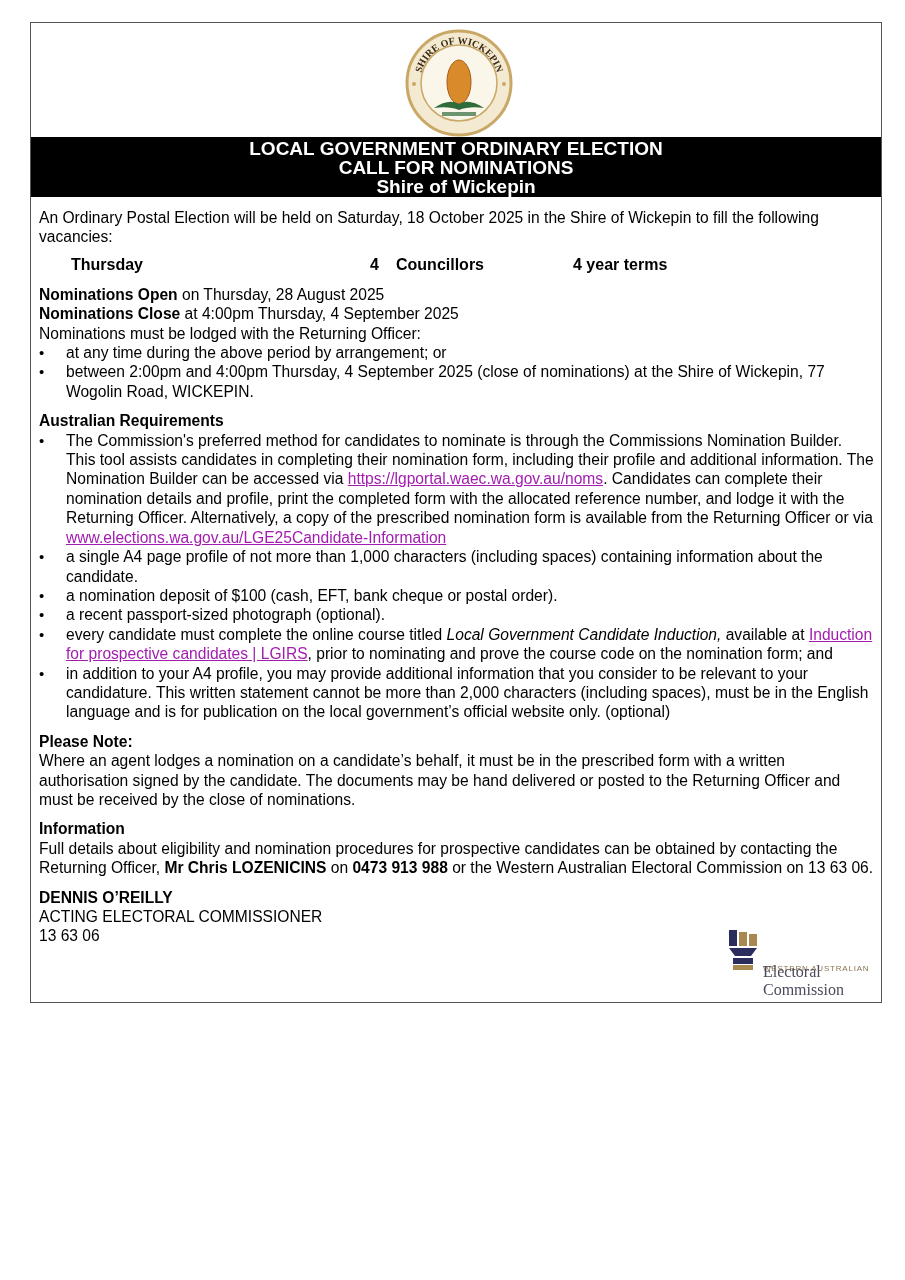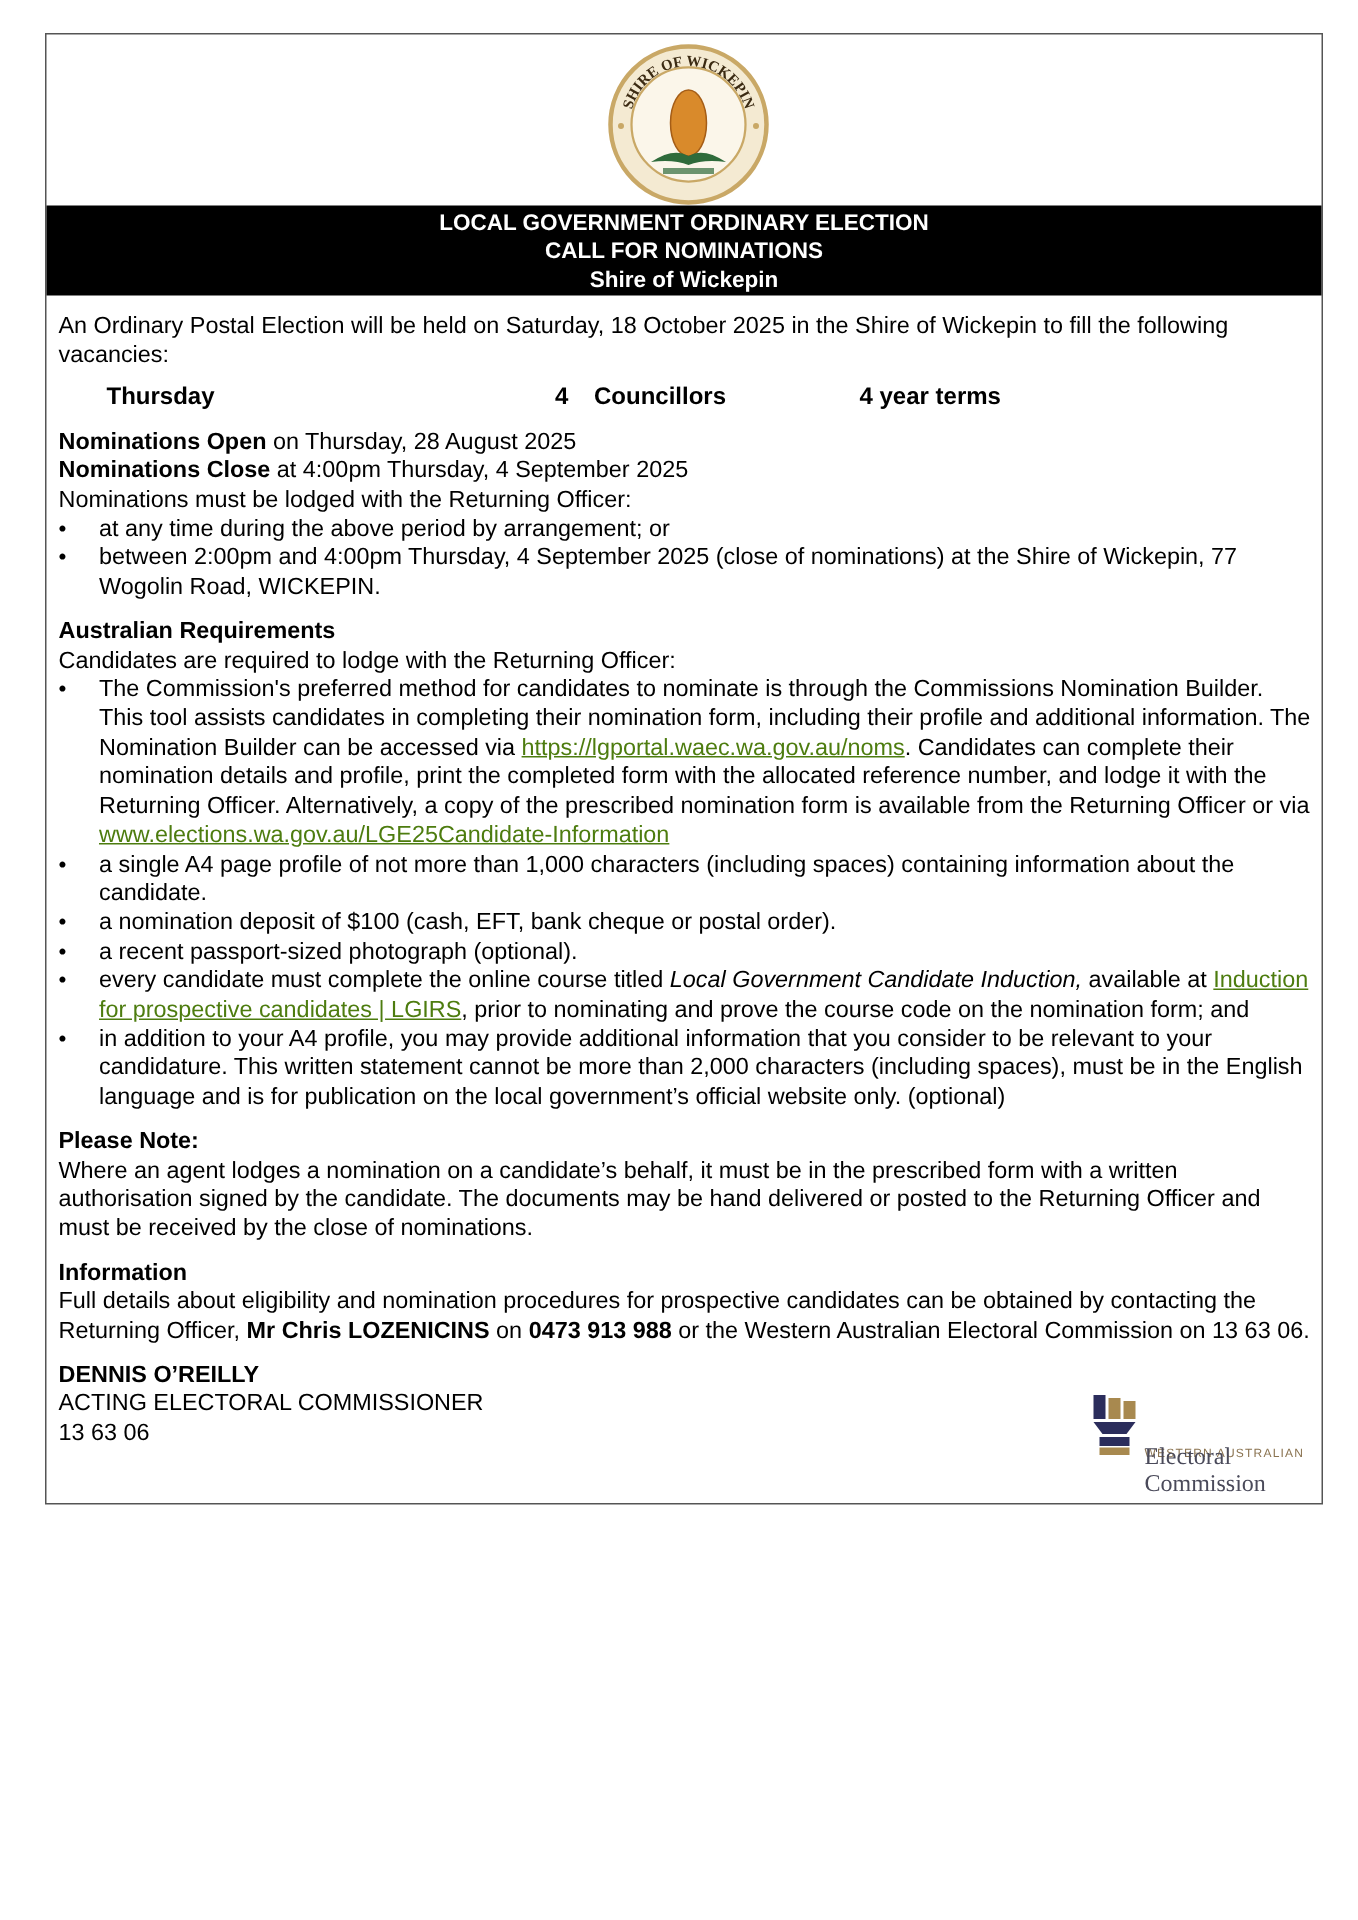--- a/index.html
+++ b/index.html
@@ -1,29 +1,29 @@
 <!DOCTYPE html>
 <html><head>
   <meta charset="utf-8">
   <style>
     html, body { margin: 0; padding: 0; background: #ffffff; }
     body { width: 905px; height: 1280px; position: relative; font-family: "Liberation Sans", sans-serif; color: #000; }
     .frame { position: absolute; left: 30px; top: 22px; width: 852px; height: 981px; border: 1.5px solid #555; box-sizing: border-box; }
     .logo-wrap { position: absolute; left: 373px; top: 5px; width: 110px; height: 110px; }
-    .banner { position: absolute; left: 0; top: 114px; width: 100%; height: 60px; background: #000; color: #fff; text-align: center; font-weight: bold; font-size: 15px; line-height: 19px; padding-top: 2px; box-sizing: border-box; }
+    .banner { position: absolute; left: 0; top: 114px; width: 100%; height: 60px; background: #000; color: #fff; text-align: center; font-weight: bold; font-size: 19px; line-height: 19px; padding-top: 2px; box-sizing: border-box; }
     .content { position: absolute; left: 8px; top: 185px; width: 835px; font-size: 15.6px; line-height: 19.4px; }
     .content p { margin: 0; }
     .gap { height: 10px; }
     .gap-sm { height: 8px; }
     .vacancy-row { position: relative; height: 22px; margin-top: 8px; font-weight: bold; font-size: 16px; }
     .vacancy-row span { position: absolute; top: 0; }
     ul.bul { list-style: none; margin: 0; padding: 0; }
     ul.bul li { position: relative; padding-left: 27px; }
     ul.bul li::before { content: "\2022"; position: absolute; left: 0; top: 0; font-size: 15px; }
-    a.lnk { color: #4d7c0f; text-decoration: underline; }
+    a.lnk { color: #a21caf; text-decoration: underline; }
     .b { font-weight: bold; }
     .i { font-style: italic; text-align: center; }
     .waec { position: absolute; left: 696px; top: 905px; width: 145px; height: 46px; }
     .waec .txt1 { position: absolute; left: 36px; top: 12px; font-size: 8px; letter-spacing: 0.8px; color: #8a7350; font-family: "Liberation Sans", sans-serif; margin-top: 24px; }
     .waec .txt2 { position: absolute; left: 36px; top: 35px; font-size: 16px; color: #4a4a5a; font-family: "Liberation Serif", serif; }
   </style>
 </head>
 <body>
 
 <div class="frame">
@@ -66,21 +66,20 @@
     <p><span class="b">Nominations Open</span><span> on Thursday, 28 August 2025</span></p>
     <p><span class="b">Nominations Close</span><span> at 4:00pm Thursday, 4 September 2025</span></p>
     <p>Nominations must be lodged with the Returning Officer:</p>
     <ul class="bul">
       <li>at any time during the above period by arrangement; or</li>
       <li>between 2:00pm and 4:00pm Thursday, 4 September 2025 (close of nominations) at the Shire of Wickepin, 77 Wogolin Road, WICKEPIN.</li>
     </ul>
 
     <div class="gap"></div>
     <p class="b">Australian Requirements</p>
-    <p>Candidates are required to lodge with the Returning Officer:</p>
     <ul class="bul">
       <li>
         <span>The Commission's preferred method for candidates to nominate is through the Commissions Nomination Builder. This tool assists candidates in completing their nomination form, including their profile and additional information. The Nomination Builder can be accessed via </span><a class="lnk">https://lgportal.waec.wa.gov.au/noms</a><span>. Candidates can complete their nomination details and profile, print the completed form with the allocated reference number, and lodge it with the Returning Officer. Alternatively, a copy of the prescribed nomination form is available from the Returning Officer or via </span><a class="lnk">www.elections.wa.gov.au/LGE25Candidate-Information</a>
       </li>
       <li>a single A4 page profile of not more than 1,000 characters (including spaces) containing information about the candidate.</li>
       <li>a nomination deposit of $100 (cash, EFT, bank cheque or postal order).</li>
       <li>a recent passport-sized photograph (optional).</li>
       <li>
         <span>every candidate must complete the online course titled </span><span class="i">Local Government Candidate Induction,</span><span> available at </span><a class="lnk">Induction for prospective candidates | LGIRS</a><span>, prior to nominating and prove the course code on the nomination form; and</span>
       </li>

